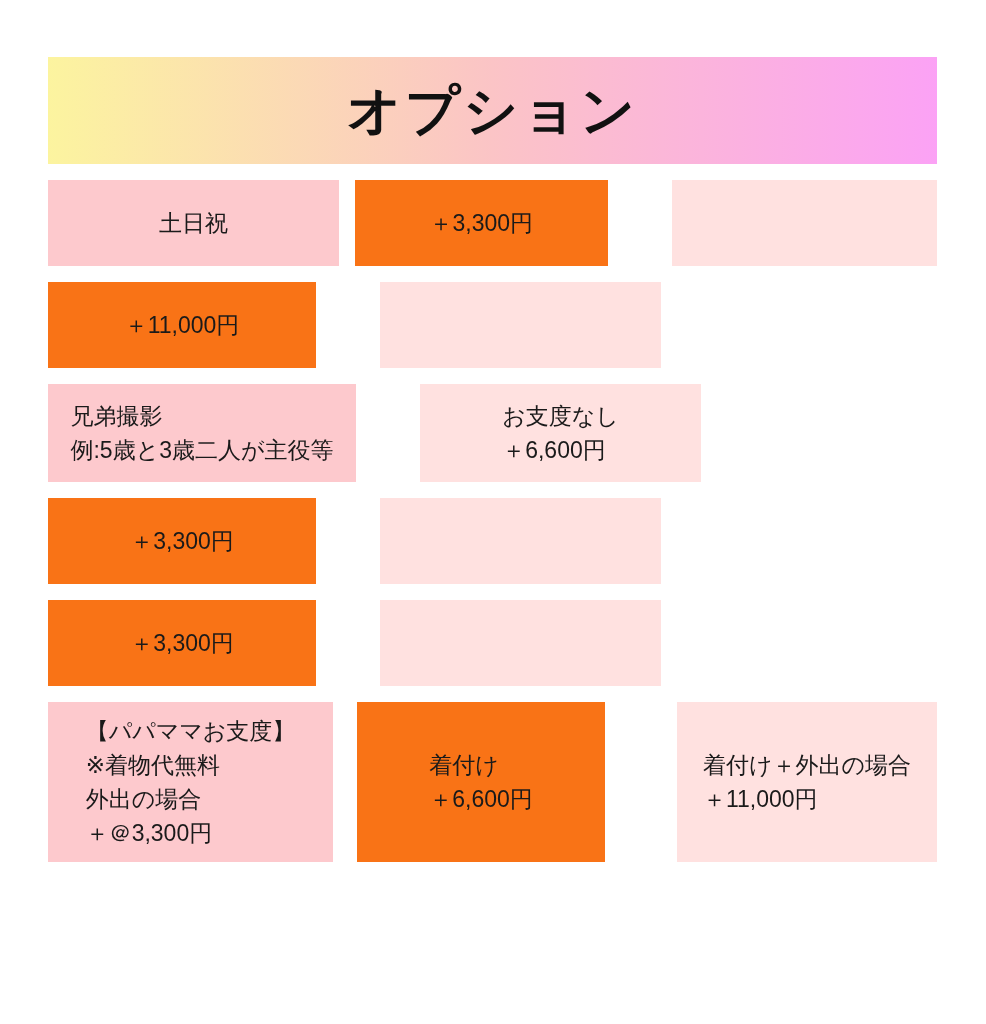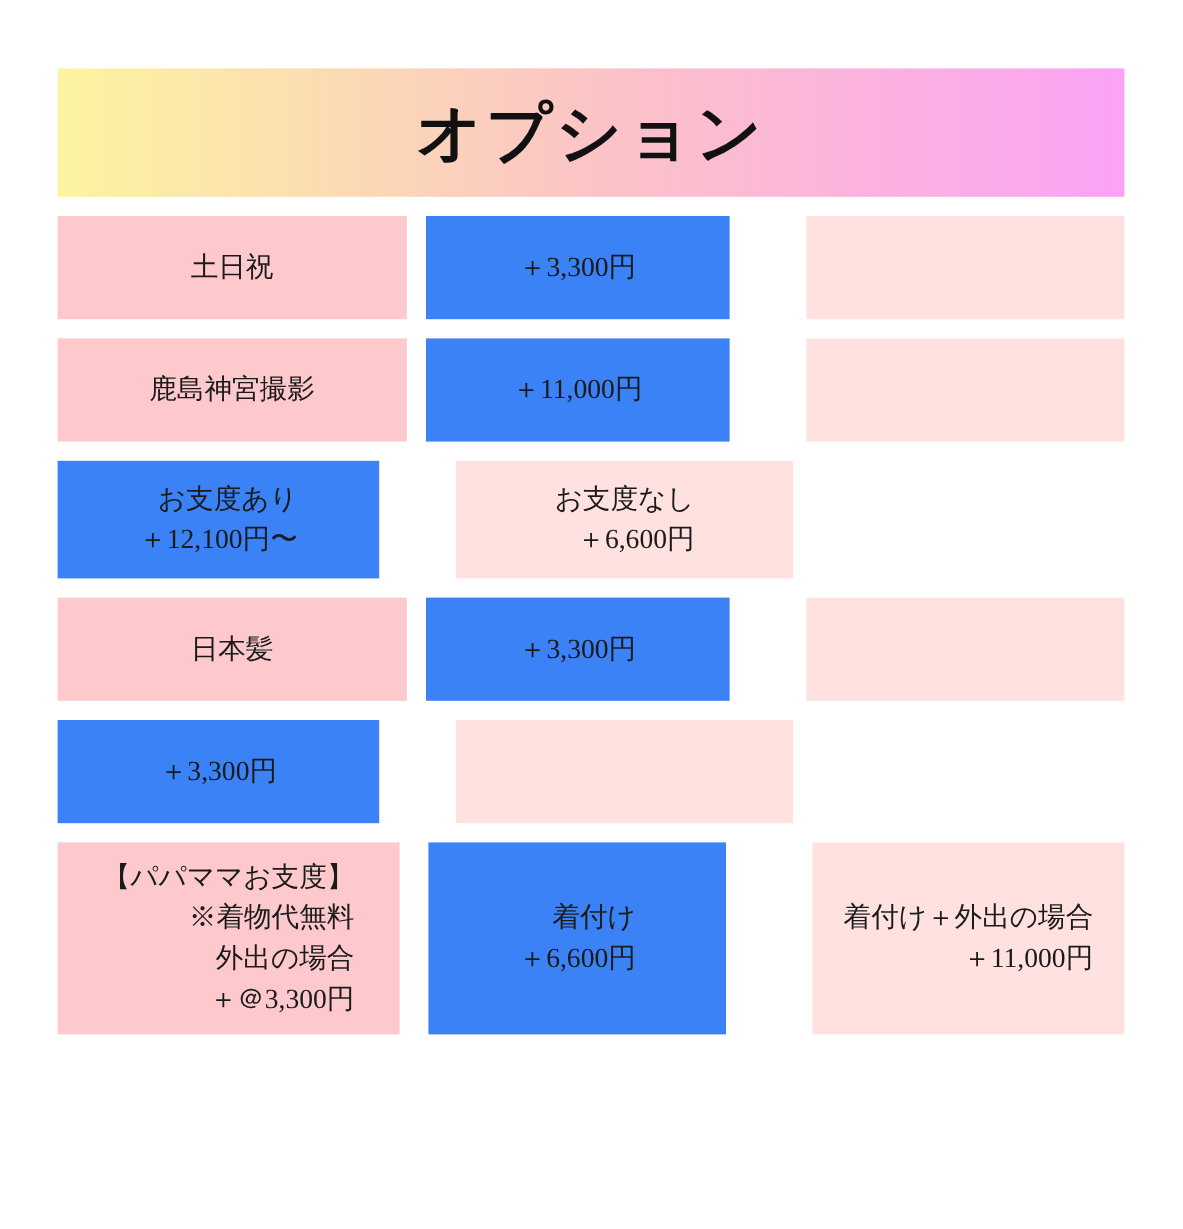--- a/index.html
+++ b/index.html
@@ -46,34 +46,33 @@
     display: flex;
     gap: 16px;
   }
   .h-s { height: 86px; }
   .h-m { height: 98px; }
   .h-l { height: 160px; gap: 24px; }
   .cell {
     display: flex;
     align-items: center;
     justify-content: center;
-    text-align: right;
+    text-align: left;
     font-size: 23px;
     line-height: 34px;
     white-space: pre-line;
     color: #1a1a1a;
-    font-family: Liberation Serif, serif;
   }
   .cell.label {
     width: 308px;
     background: #fdc9cd;
   }
   .cell.price2 {
     width: 268px;
-    background: #3b82f6;
+    background: #f97316;
   }
   .cell.price3 {
     width: 281px;
     background: #ffe1e0;
     margin-left: 48px;
   }
 </style>
 </head>
 <body>
 
@@ -85,34 +84,32 @@
     </div>
 
     <div class="row h-s">
       <div class="cell label">土日祝</div>
       <div class="cell price2">＋3,300円</div>
       <div class="cell price3"></div>
     </div>
 
 
     <div class="row h-s">
-      <div class="cell label">鹿島神宮撮影</div>
       <div class="cell price2">＋11,000円</div>
       <div class="cell price3"></div>
     </div>
 
     <div class="row h-m">
-      <div class="cell price2">お支度あり
-＋12,100円〜</div>
+      <div class="cell label">兄弟撮影
+例:5歳と3歳二人が主役等</div>
       <div class="cell price3">お支度なし
 ＋6,600円</div>
     </div>
 
     <div class="row h-s">
-      <div class="cell label">日本髪</div>
       <div class="cell price2">＋3,300円</div>
       <div class="cell price3"></div>
     </div>
 
     <div class="row h-s">
       <div class="cell price2">＋3,300円</div>
       <div class="cell price3"></div>
     </div>
 
     <div class="row h-l">

